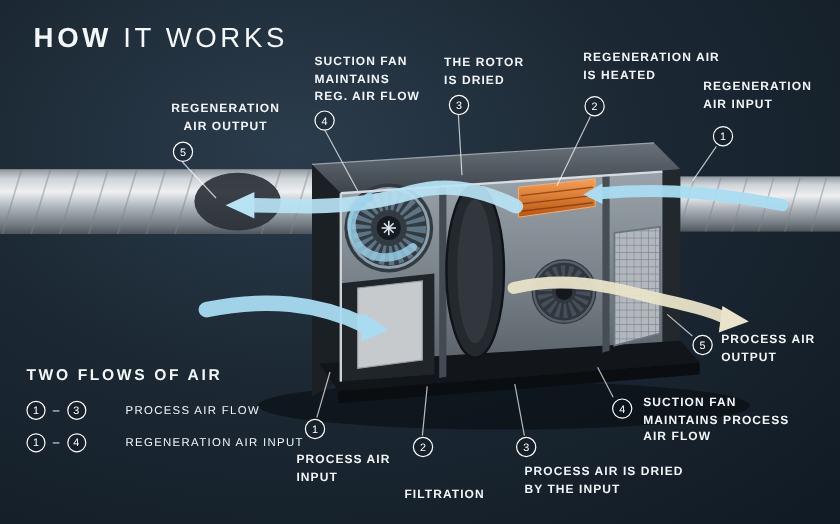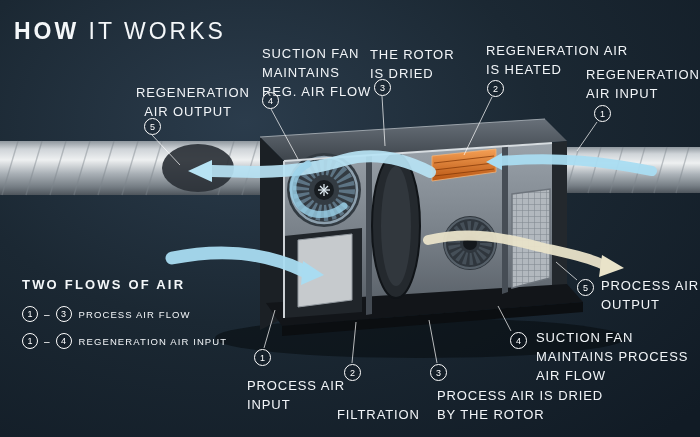--- a/index.html
+++ b/index.html
@@ -1,33 +1,33 @@
 <!DOCTYPE html>
 <html><head>
 <meta charset="utf-8">
 <style>
   html,body{margin:0;padding:0;background:#0d141c;}
   .stage{
     position:relative;width:700px;height:437px;overflow:hidden;
     font-family:"Liberation Sans",sans-serif;
     background:radial-gradient(ellipse 620px 420px at 35% 28%, #2b3c4c 0%, #1b2833 48%, #111b25 100%);
   }
-  .title{position:absolute;left:14px;top:18px;margin:0;color:#f4f7f9;font-size:23px;letter-spacing:3px;font-weight:300;text-align:right;}
+  .title{position:absolute;left:28px;top:18px;margin:0;color:#f4f7f9;font-size:23px;letter-spacing:3px;font-weight:300;text-align:right;}
   .title .b{font-weight:700;}
-  .co{position:absolute;color:#f2f5f8;font-size:13px;letter-spacing:.9px;line-height:1.45;
-      white-space:pre-line;font-weight:400;}
+  .co{position:absolute;color:#f2f5f8;font-size:10px;letter-spacing:.9px;line-height:1.45;
+      white-space:pre-line;font-weight:700;}
   .badge{position:absolute;width:17px;height:17px;border:1.3px solid #fff;border-radius:50%;
          display:flex;align-items:center;justify-content:center;color:#fff;font-size:9px;
          font-weight:500;box-sizing:border-box;background:rgba(10,18,26,.25);}
   .badge.inline{position:static;width:16px;height:16px;flex:0 0 16px;}
-  .legend{position:absolute;left:22px;top:277px;display:flex;flex-direction:column;gap:11px;}
+  .legend{position:absolute;left:22px;top:305px;display:flex;flex-direction:column;gap:11px;}
   .legend-title{color:#f4f7f9;font-size:13px;letter-spacing:2.2px;font-weight:600;margin-bottom:3px;}
   .legend-row{display:flex;align-items:center;gap:5px;}
   .legend-row .dash{color:#fff;font-size:10px;margin:0 1px;}
-  .legend-row .lbl{color:#f2f5f8;font-size:9.5px;letter-spacing:1.1px;margin-left:2px;font-weight:500;}
+  .legend-row .lbl{color:#f2f5f8;font-size:9.5px;letter-spacing:1.1px;margin-left:28px;font-weight:500;}
   .art{position:absolute;left:0;top:0;}
 </style>
 </head>
 <body>
 
 <div class="stage">
 
   <svg class="art" width="700" height="437" viewBox="0 0 700 437">
     <defs>
       <linearGradient id="ductG" x1="0" y1="0" x2="0" y2="1">
@@ -187,21 +187,21 @@
   <div class="co" style="left:370px;top:46px">THE ROTOR
 IS DRIED</div>
   <div class="co" style="left:586px;top:66px">REGENERATION
 AIR INPUT</div>
   <div class="co" style="left:601px;top:277px">PROCESS AIR
 OUTPUT</div>
   <div class="co" style="left:536px;top:329px">SUCTION FAN
 MAINTAINS PROCESS
 AIR FLOW</div>
   <div class="co" style="left:437px;top:387px">PROCESS AIR IS DRIED
-BY THE ROTOR</div>
+BY THE INPUT</div>
   <div class="co" style="left:337px;top:406px">FILTRATION</div>
   <div class="co" style="left:247px;top:377px">PROCESS AIR
 INPUT</div>
 
   <div class="badge" style="left:144px;top:118px">5</div>
   <div class="badge" style="left:262px;top:92px">4</div>
   <div class="badge" style="left:374px;top:79px">3</div>
   <div class="badge" style="left:487px;top:80px">2</div>
   <div class="badge" style="left:594px;top:105px">1</div>
   <div class="badge" style="left:577px;top:279px">5</div>

